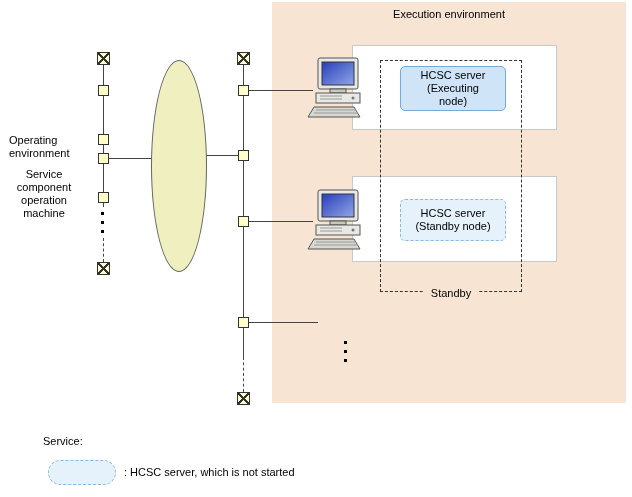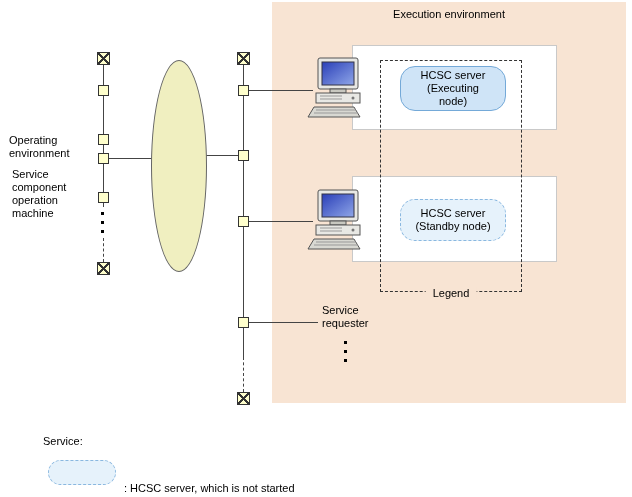--- a/index.html
+++ b/index.html
@@ -13,21 +13,21 @@
   .exec-env{left:272px;top:2px;width:354px;height:401px;background:var(--execution-environment-bg,#f8e4d3);}
   .exec-title{left:272px;top:8px;width:354px;text-align:center;}
   .machine-panel{background:#fff;border:1px solid #c9c9c9;}
   .panel1{left:352px;top:45px;width:203px;height:83px;}
   .panel2{left:352px;top:176px;width:203px;height:84px;}
   .cluster{left:380px;top:60px;width:140px;height:230px;border:1px dashed #333;}
   .cluster-label{position:absolute;bottom:-8px;left:50%;transform:translateX(-50%);
     background:var(--execution-environment-bg,#f8e4d3);padding:0 7px;white-space:nowrap;}
   
   .hcsc{display:flex;align-items:center;justify-content:center;text-align:center;
-    white-space:pre-line;line-height:13px;border-radius:15px;box-sizing:border-box;}
+    white-space:pre-line;line-height:13px;border-radius:5px;box-sizing:border-box;}
   .hcsc-exec{left:400px;top:66px;width:106px;height:45px;
     background:var(--hcsc-executing-fill,#cfe4f7);border:1px solid var(--hcsc-executing-border,#74a9d8);}
   .hcsc-standby{left:400px;top:199px;width:106px;height:42px;
     background:var(--hcsc-standby-fill,#e6f2fb);border:1.5px dashed var(--hcsc-standby-border,#8ab8e0);}
   
   .ellipse{left:151px;top:60px;width:56px;height:212px;border-radius:50%;
     background:var(--network-ellipse-fill,#f0efc0);border:1px solid #666;box-sizing:border-box;}
   .hline{height:1px;background:#444;}
   .vline{width:1px;background:#444;}
   .vdash{width:0;border-left:1px dashed #444;}
@@ -36,28 +36,28 @@
   .xbox{width:13px;height:13px;box-sizing:border-box;border:1px solid #333;
     background-color:var(--node-square-fill,#ffffcc);
     background-image:
       linear-gradient(45deg,transparent 43%,#333 45%,#333 55%,transparent 57%),
       linear-gradient(135deg,transparent 43%,#333 45%,#333 55%,transparent 57%);}
   .vdots{width:3px;background:repeating-linear-gradient(to bottom,#000 0 3px,transparent 3px 9px);}
   
   .lbl{line-height:13px;}
   .dev-lbl{left:2px;top:76px;width:80px;}
   .op-lbl{left:9px;top:134px;width:68px;}
-  .svc-lbl{left:12px;top:168px;width:64px;}
+  .svc-lbl{left:12px;top:168px;width:64px;text-align:center;}
   .sreq-lbl{left:322px;top:304px;width:58px;}
   
   .legend-title{left:43px;top:435px;}
   .legend-swatch{left:48px;top:460px;width:68px;height:25px;box-sizing:border-box;
     background:var(--hcsc-standby-fill,#e6f2fb);border:1.5px dashed var(--hcsc-standby-border,#8ab8e0);
     border-radius:13px;}
-  .legend-desc{left:124px;top:466px;margin-top:16px;}
+  .legend-desc{left:124px;top:466px;}
 </style>
 </head>
 <body>
 
 <svg width="0" height="0" style="position:absolute" aria-hidden="true">
   <defs>
     <linearGradient id="scr" x1="0" y1="0" x2="1" y2="1">
       <stop offset="0" stop-color="#2a3fb8"></stop>
       <stop offset="1" stop-color="#8fa6e8"></stop>
     </linearGradient>
@@ -66,21 +66,21 @@
 
 <div id="canvas">
 
   <div class="abs exec-env"></div>
   <div class="abs exec-title">Execution environment</div>
 
   <div class="abs machine-panel panel1"></div>
   <div class="abs machine-panel panel2"></div>
 
   <div class="abs cluster">
-    <span class="cluster-label">Legend</span>
+    <span class="cluster-label">Standby</span>
   </div>
 
   <div class="abs vline" style="left:103px;top:65px;height:142px"></div>
   <div class="abs vdots" style="left:101px;top:212px;height:21px"></div>
   <div class="abs vdash" style="left:103px;top:238px;height:24px"></div>
   <div class="abs hline" style="left:104px;top:158px;width:50px"></div>
 
   <div class="abs vline" style="left:243px;top:65px;height:292px"></div>
   <div class="abs vdash" style="left:243px;top:357px;height:35px"></div>
   <div class="abs hline" style="left:204px;top:155px;width:39px"></div>
@@ -136,20 +136,19 @@
 
   <div class="abs hcsc hcsc-exec">HCSC server
 (Executing
 node)</div>
   <div class="abs hcsc hcsc-standby">HCSC server
 (Standby node)</div>
 
   <div class="abs lbl op-lbl">Operating environment</div>
   <div class="abs lbl svc-lbl">Service component operation machine</div>
 
-  <div class="abs lbl sreq-lbl">Service requester</div>
   <div class="abs vdots" style="left:344px;top:341px;height:21px"></div>
 
   <div class="abs legend-title">Service:</div>
   <div class="abs legend-swatch"></div>
   <div class="abs legend-desc">: HCSC server, which is not started</div>
 
 </div>
 
 </body></html>

